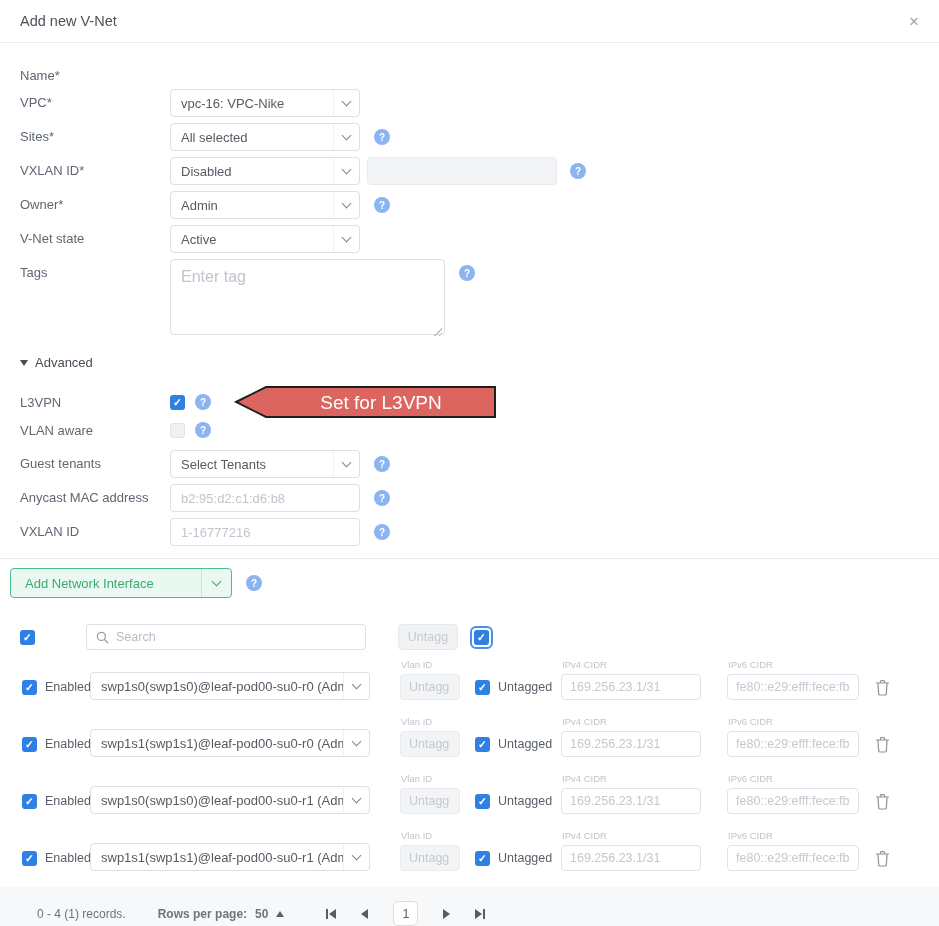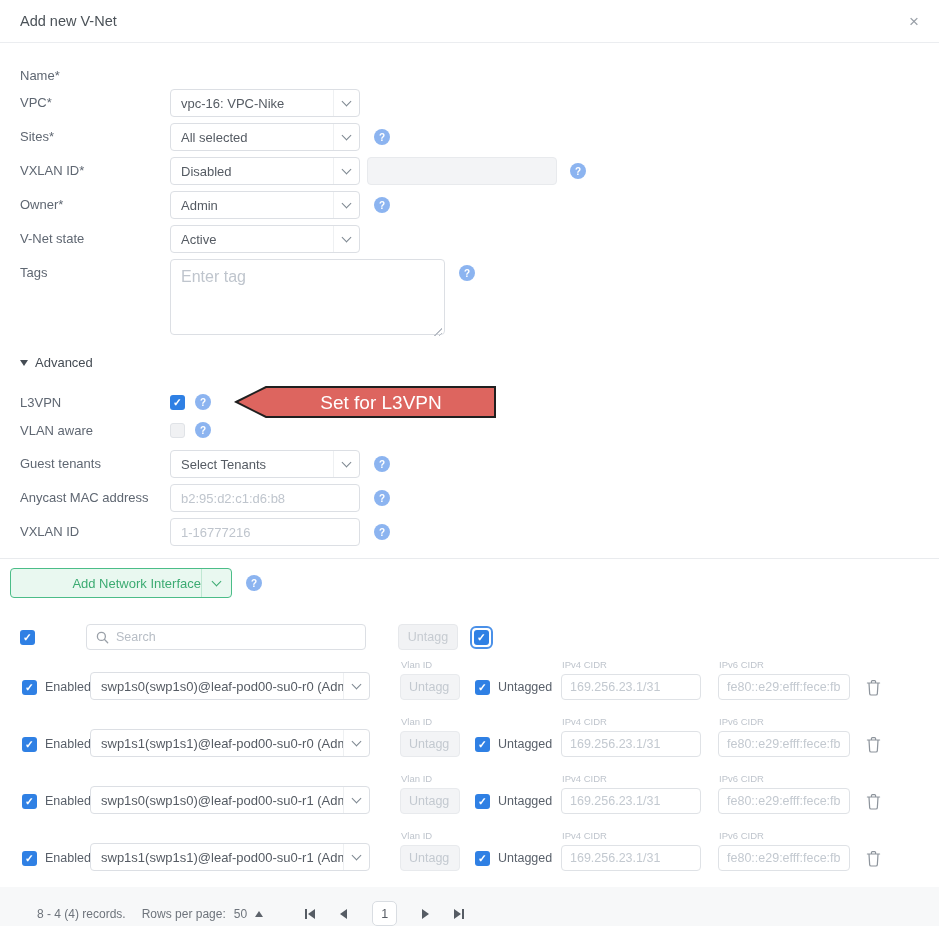--- a/index.html
+++ b/index.html
@@ -56,21 +56,21 @@
   .checkbox.disabled { background: #f0f1f3; border: 1px solid #e0e3e7; }
   .l3vpn-row { height: 36px; margin-bottom: 2px; }
   .arrow-callout { margin-left: 23px; display: block; }
   .arrow-callout text { font-family: "Liberation Sans", sans-serif; }
 
   
   .sec-divider { border-top: 1px solid #e9ebee; margin-top: 12px; }
   .sec-addbar { padding: 9px 20px 0 10px; display: flex; align-items: center; }
   .add-if-btn { height: 30px; width: 222px; background: #e9f8f0; border: 1px solid #4bbd88;
     border-radius: 4px; display: flex; align-items: center; cursor: pointer; }
-  .add-if-btn .btn-label { flex: 1; padding-left: 14px; font-size: 13px; color: #3cab72; text-align: right; }
+  .add-if-btn .btn-label { flex: 1; padding-left: 14px; font-size: 13px; color: #3cab72; text-align: left; }
   .add-if-btn .select-chev { border-left: 1px solid #bfe7d2; width: 30px; }
   .add-if-btn .chev { border-color: #3cab72; }
 
   
   .sec-table { padding: 26px 20px 0 20px; }
   .tbl-head { display: flex; align-items: center; margin-bottom: 9px; }
   .search-wrap { margin-left: 51px; width: 280px; height: 26px; border: 1px solid #dcdfe4;
     border-radius: 4px; display: flex; align-items: center; padding-left: 9px; background: #fff; }
   .search-wrap input { border: none; outline: none; flex: 1; height: 100%; font-size: 12.5px;
     color: #555b63; margin-left: 7px; font-family: "Liberation Sans", sans-serif; background: transparent; }
@@ -85,28 +85,28 @@
   .bottom-line { height: 26px; display: flex; align-items: center; }
   .c-enabled { width: 70px; padding-left: 2px; }
   .en-label { margin-left: 8px; font-size: 12.5px; color: #59606a; }
   .port-select { width: 280px; height: 28px; }
   .c-vlan { margin-left: 30px; width: 60px; }
   .row-input { height: 26px; border: 1px solid #dfe2e6; border-radius: 4px; padding: 0 8px;
     font-size: 12.5px; color: #555b63; width: 100%; outline: none; font-family: "Liberation Sans", sans-serif; }
   .row-input::placeholder { color: #c3c9d0; }
   .c-untagged { margin-left: 15px; width: 78px; }
   .c-ipv4 { margin-left: 8px; width: 140px; }
-  .c-ipv6 { margin-left: 17px; width: 132px; }
+  .c-ipv6 { margin-left: 26px; width: 132px; }
   .c-trash { margin-left: 16px; }
   .trash-btn { background: none; border: none; cursor: pointer; padding: 0; display: flex; align-items: center; }
 
   
   .sec-pagination { margin-top: 10px; height: 54px; background: #f7f8f9; border-bottom: 1px solid #e5e8ea;
     display: flex; align-items: center; padding-left: 37px; font-size: 12px; color: #6e747c; }
-  .rpp-group { margin-left: 16px; display: flex; align-items: center; gap: 8px; cursor: pointer; }
+  .rpp-group { margin-left: 32px; display: flex; align-items: center; gap: 8px; cursor: pointer; font-weight: bold; }
   .tri-up { width: 0; height: 0; border-left: 4px solid transparent; border-right: 4px solid transparent;
     border-bottom: 6px solid #5d636b; }
   .pg-nav { margin-left: 42px; display: flex; align-items: center; gap: 25px; }
   .pg-btn { background: none; border: none; cursor: pointer; display: flex; align-items: center; gap: 1px; padding: 0; }
   .tri-left { width: 0; height: 0; border-top: 5px solid transparent; border-bottom: 5px solid transparent;
     border-right: 7.5px solid #565c64; }
   .tri-right { width: 0; height: 0; border-top: 5px solid transparent; border-bottom: 5px solid transparent;
     border-left: 7.5px solid #565c64; }
   .pg-bar { width: 2px; height: 10px; background: #565c64; }
   .page-box { width: 25px; height: 25px; background: #fff; border: 1px solid #d9dde2; border-radius: 5px;
@@ -480,21 +480,21 @@
                 <path d="M1.5 4.2h13 M5.8 4V2.6a1 1 0 0 1 1-1h2.4a1 1 0 0 1 1 1V4 M3.2 4.5l.7 11a1.6 1.6 0 0 0 1.6 1.5h5a1.6 1.6 0 0 0 1.6-1.5l.7-11" fill="none" stroke="#8d949c" stroke-width="1.3" stroke-linecap="round"></path>
               </svg>
         </button>
       </div>
         </div>
     </div>
 
   </div>
 
   <div class="sec-pagination">
-    <span>8 - 4 (4) records.</span>
+    <span>0 - 4 (1) records.</span>
     <span class="rpp-group">
       <span>Rows per page:</span>
       <span>50</span>
       <i class="tri-up"></i>
     </span>
     <span class="pg-nav">
       <button class="pg-btn">
           <span class="pg-bar"></span>
           <i class="tri-left"></i>
         </button>

